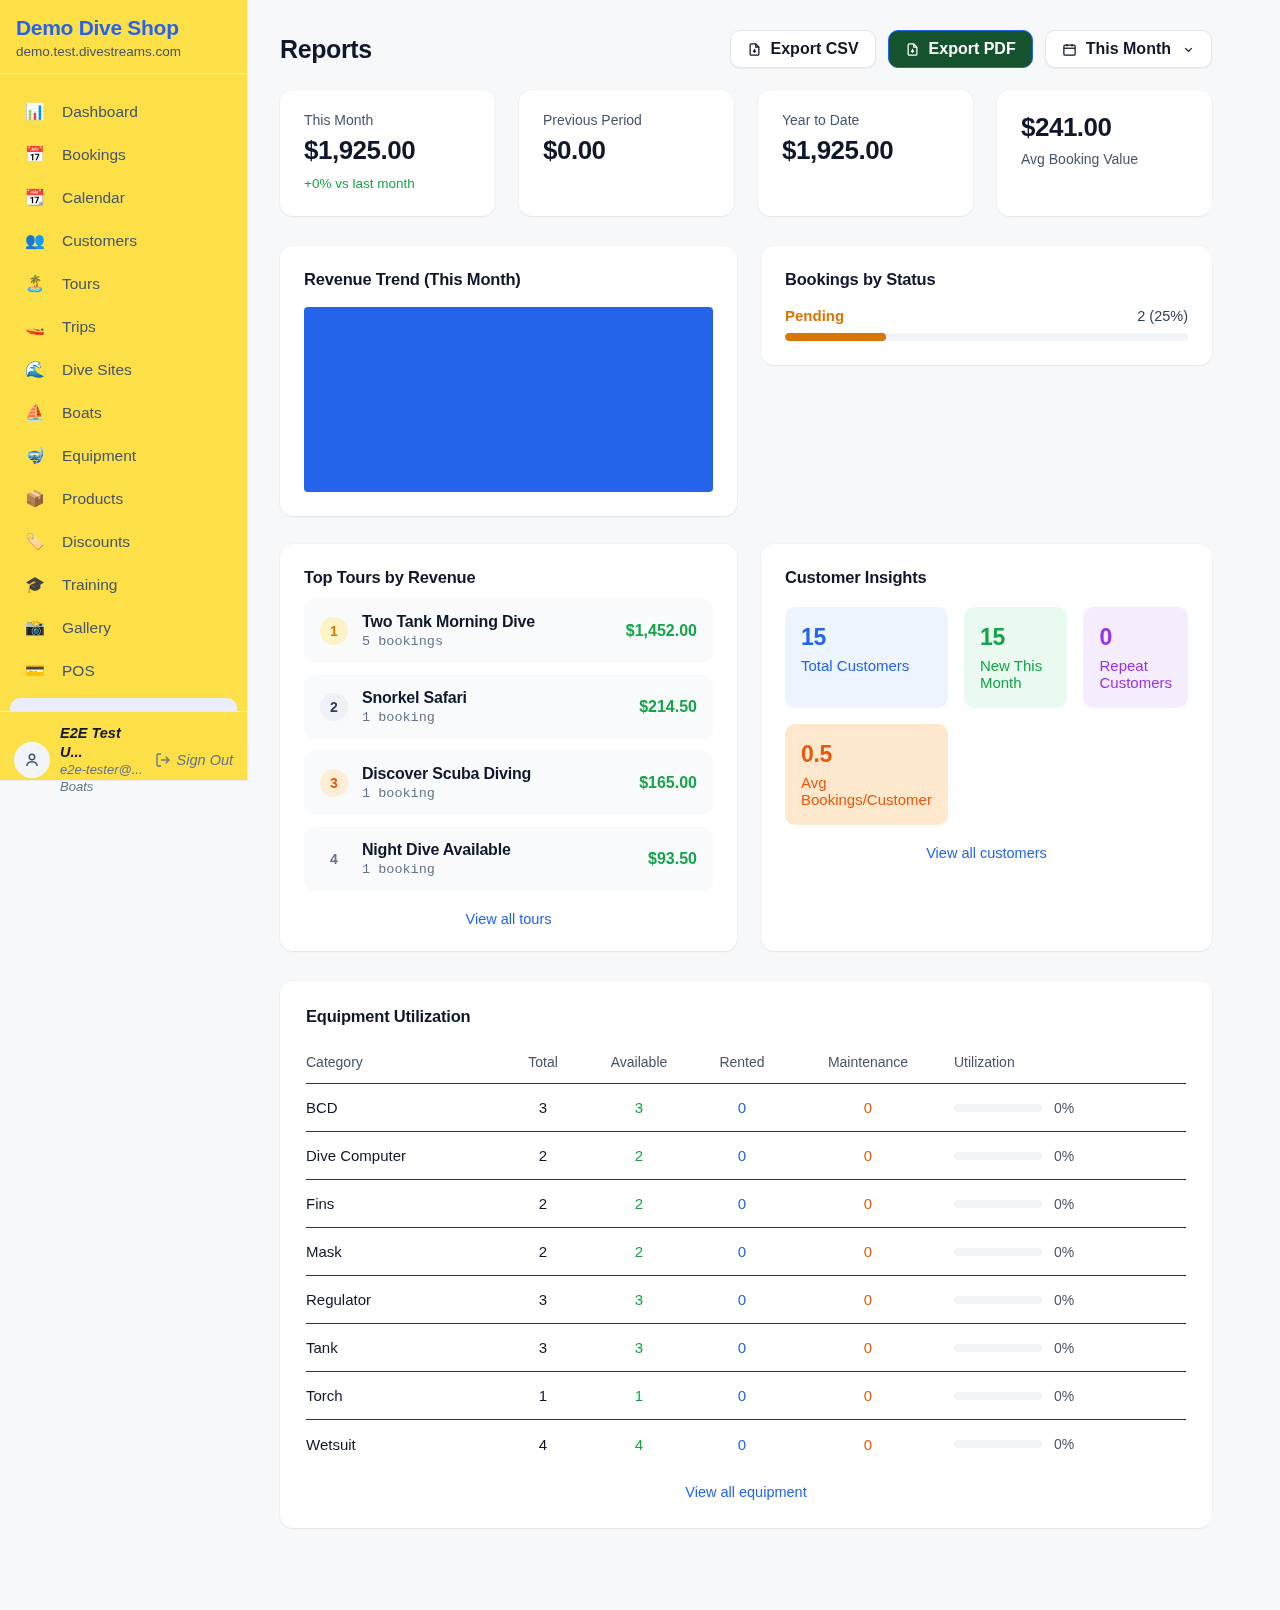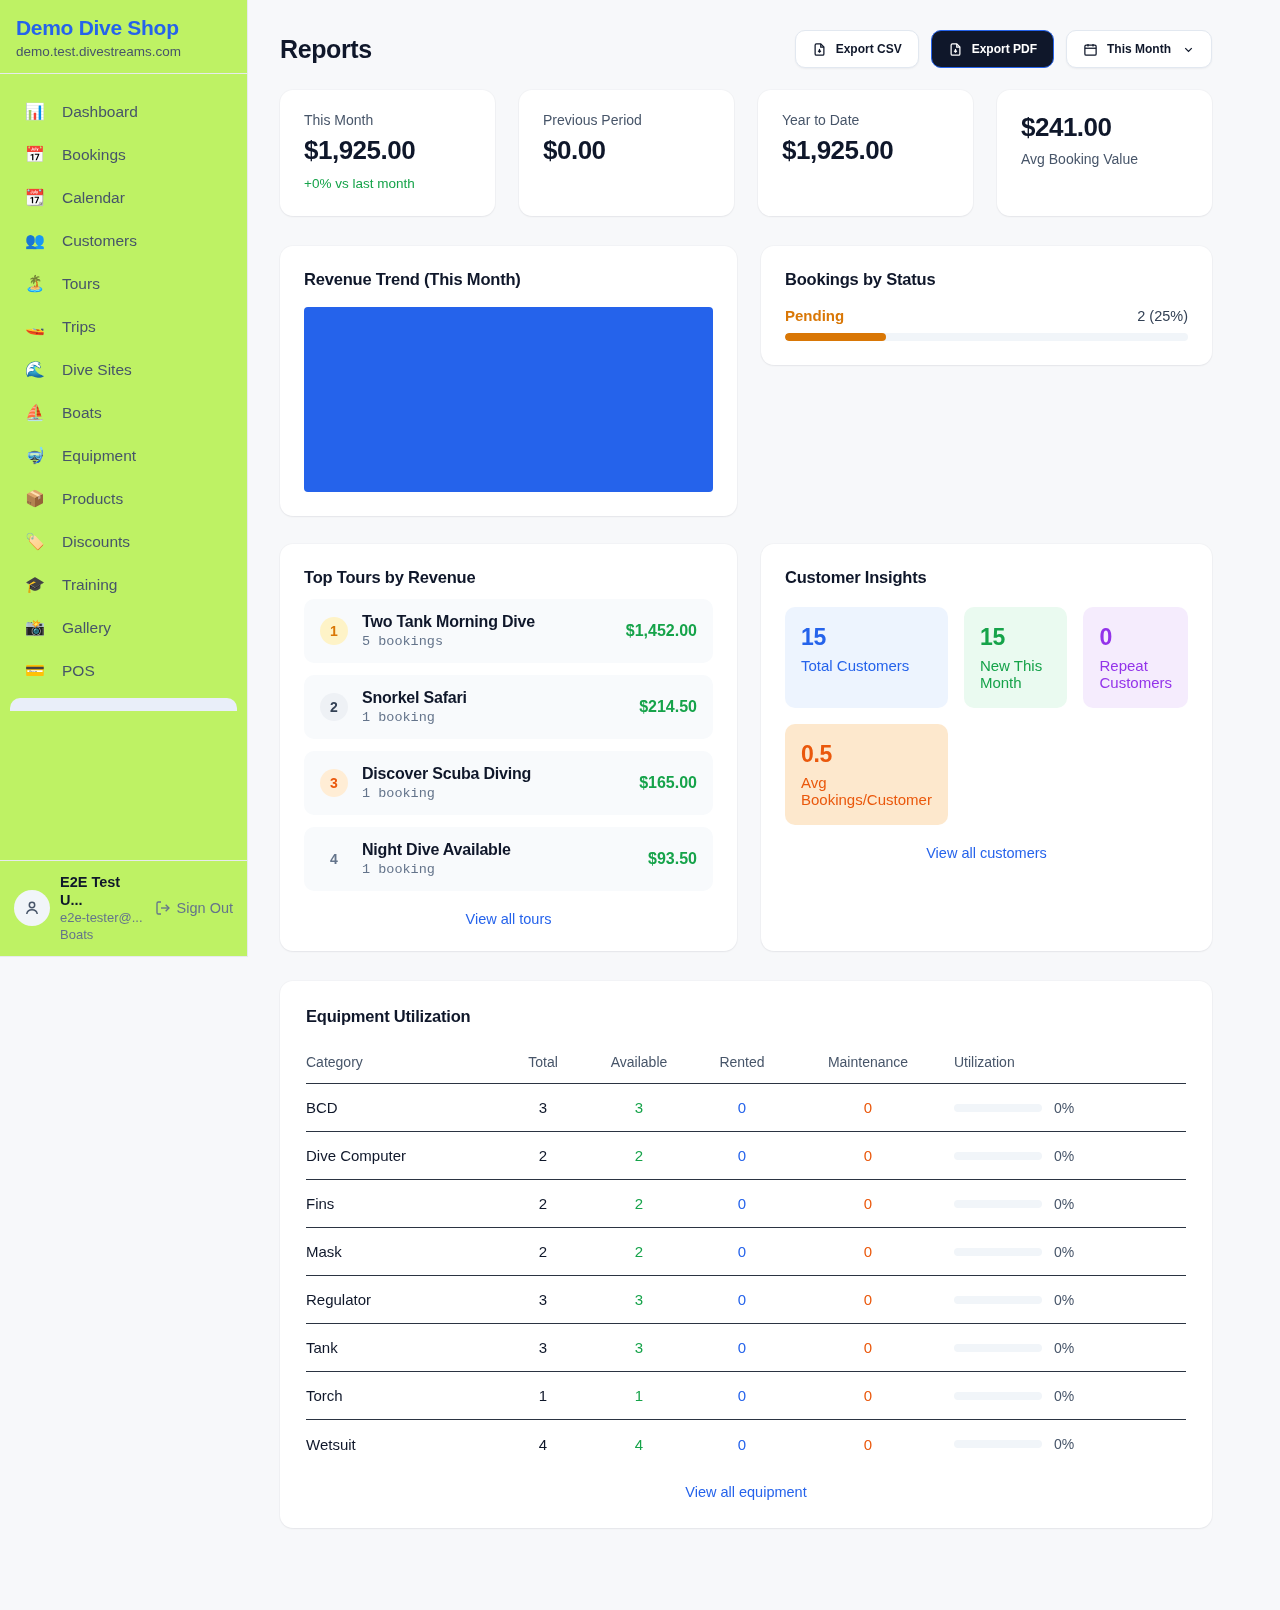--- a/index.html
+++ b/index.html
@@ -8,22 +8,22 @@
     min-height:1610px;
     background:#f7f8fa;
     font-family:"Liberation Sans","DejaVu Sans",sans-serif;
     color:#0f172a;
     position:relative;
   }
 
   
   .sidebar {
     position:absolute; left:0; top:0;
-    width:248px; height:957px;
-    background:#bef264;
+    width:248px; height:781px;
+    background:#fde047;
     border-right:1px solid #e7eaee;
     border-bottom:1px solid #e7eaee;
     display:flex; flex-direction:column;
   }
   .brand { padding:16px 24px 14px 16px; }
   .brand-name { font-size:21px; font-weight:800; color:#2563eb; letter-spacing:-.3px; }
   .brand-domain { font-size:13.5px; color:#475569; margin-top:4px; }
   .sidebar-divider { border-top:1px solid #e7eaee; }
   .nav { padding-top:16px; flex:1; }
   .nav-item {
@@ -35,21 +35,21 @@
   }
   .nav-icon { width:22px; font-size:16px; text-align:center; flex:0 0 22px; }
   .nav-selected-peek {
     height:13px; margin:6px 10px 0 10px;
     border-radius:10px 10px 0 0;
     background:#e9eef9;
   }
   .sidebar-footer {
     border-top:1px solid #e7eaee;
     padding:12px 14px;
-    display:flex; align-items:center; gap:10px;
+    display:flex; align-items:center; gap:10px;font-style:italic;
   }
   .avatar {
     width:36px; height:36px; border-radius:50%;
     background:#f1f5f9; color:#475569;
     display:flex; align-items:center; justify-content:center; flex:0 0 36px;
   }
   .user-meta { flex:1; min-width:0; line-height:1.3; }
   .user-name { font-size:14.5px; font-weight:700; color:#0f172a; }
   .user-email, .user-role { font-size:13px; color:#64748b; }
   .signout {
@@ -58,25 +58,25 @@
   }
 
   
   .main { margin-left:280px; width:932px; padding-top:30px; }
   .page-header { display:flex; align-items:center; justify-content:space-between; }
   .page-title { font-size:25px; font-weight:800; letter-spacing:-.4px; }
   .header-actions { display:flex; gap:12px; }
   .btn {
     display:inline-flex; align-items:center; gap:9px;
     height:38px; padding:0 16px; border-radius:10px;
-    font-size:12px; font-weight:700; cursor:pointer;
+    font-size:16px; font-weight:700; cursor:pointer;
     font-family:inherit;
   }
   .btn-outline { background:#fff; border:1px solid #e2e8f0; color:#0f172a; box-shadow:0 1px 2px rgba(15,23,42,.05); }
-  .btn-primary { background:#0f172a; border:1px solid #2563eb; color:#fff; }
+  .btn-primary { background:#14532d; border:1px solid #2563eb; color:#fff; }
   .chev { margin-left:2px; }
 
   .card {
     background:#fff; border-radius:13px;
     box-shadow:0 1px 2px rgba(15,23,42,.06), 0 0 0 1px rgba(15,23,42,.02);
   }
   .card-title { font-size:16.5px; font-weight:700; letter-spacing:-.2px; }
 
   
   .stats-row { display:grid; grid-template-columns:repeat(4,1fr); gap:24px; margin-top:22px; }

